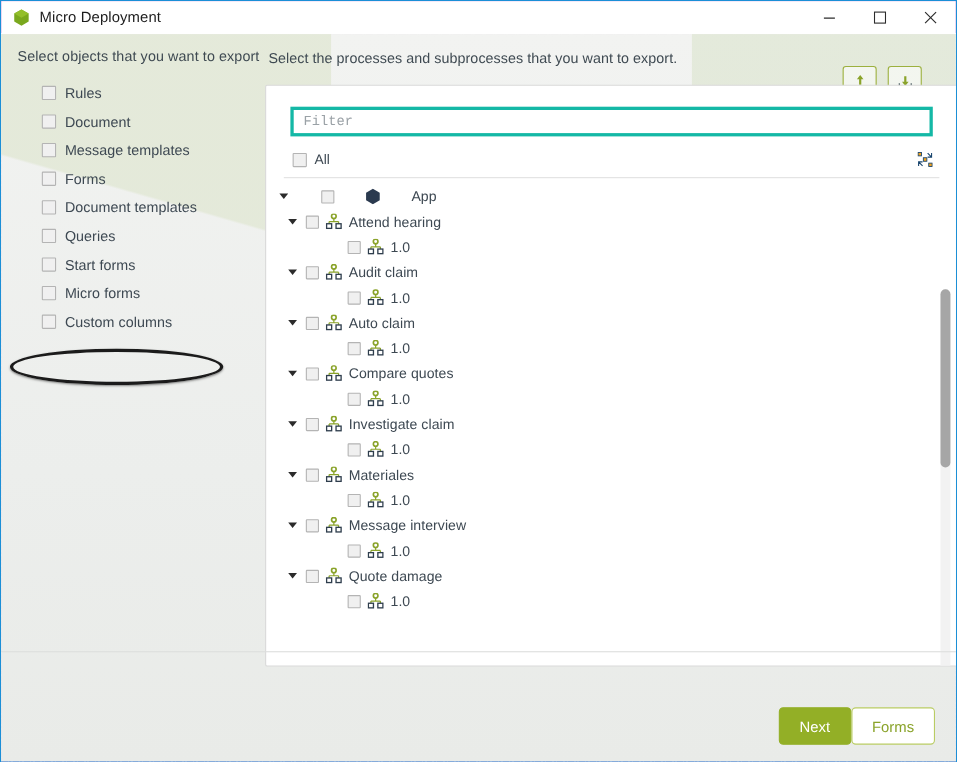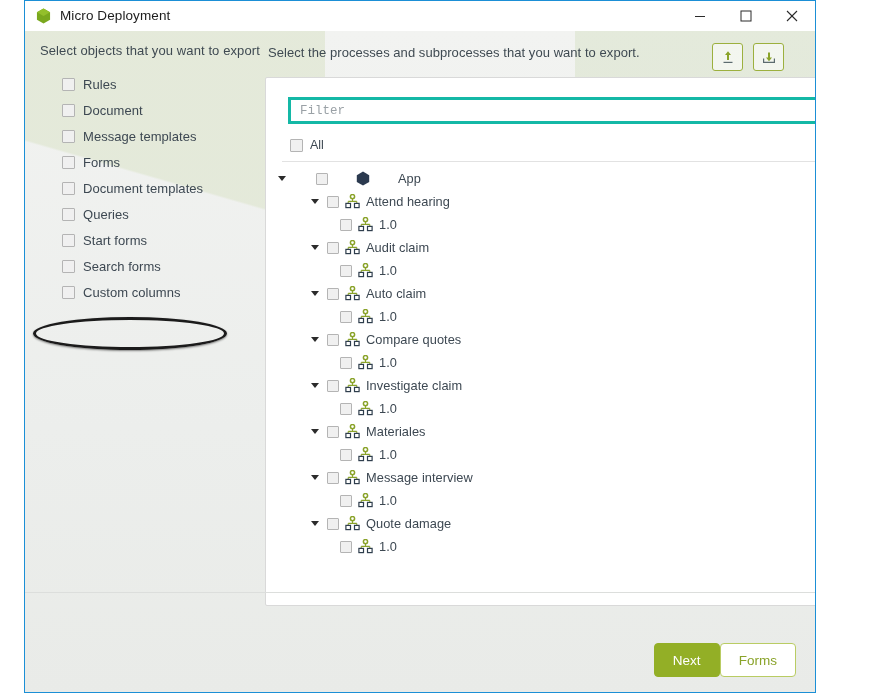--- a/index.html
+++ b/index.html
@@ -8,26 +8,25 @@
     width: 886px;
     height: 693px;
     font-family: "Liberation Sans", sans-serif;
     background: #ffffff;
     overflow: hidden;
   }
 
   
   .window {
     position: relative;
-    width: 792px;
+    width: 870px;
     height: 693px;
     border: 1px solid #1b8fd6;
     background: #a21caf;
     overflow: hidden;
-    margin-left: 24px;
   }
 
   
   .titlebar {
     position: relative;
     height: 30px;
     background: #ffffff;
     display: flex;
     align-items: center;
     border-bottom: 1px solid #ffffff;
@@ -142,20 +141,21 @@
     position: absolute;
     left: 240px; top: 0;
     right: 0;
     height: 100%;
   }
   .right-head {
     display: flex;
     align-items: flex-start;
     padding: 12px 16px 0 3px;
     height: 48px;
+    flex-direction: column;
   }
   .right-head .htext {
     font-size: 13px;
     color: #3f4a52;
     padding-top: 2px;
     letter-spacing: .05px;
   }
   .tool-btns {
     margin-left: auto;
     display: flex;
@@ -246,21 +246,21 @@
     cursor: pointer;
   }
   .tnode .ticon { margin-left: 6px; display: flex; align-items: center; flex: 0 0 auto; }
   .tnode .tlbl {
     margin-left: 6px;
     font-size: 12.8px;
     color: #3d4852;
     letter-spacing: .05px;
   }
   .lvl0 { padding-left: 9px; gap: 22px; }
-  .lvl1 { padding-left: 42px; }
+  .lvl1 { padding-left: 17px; }
   .lvl2 { padding-left: 55px; }
 
   
   .vscroll {
     position: absolute;
     right: 6px;
     top: 185px;
     width: 9px;
     height: 381px;
     background: #f2f2f2;
@@ -374,21 +374,21 @@
           <div class="obj-row">
             <span class="cb"></span>
             <span class="lbl">Queries</span>
           </div>
           <div class="obj-row">
             <span class="cb"></span>
             <span class="lbl">Start forms</span>
           </div>
           <div class="obj-row">
             <span class="cb"></span>
-            <span class="lbl">Search forms</span>
+            <span class="lbl">Micro forms</span>
           </div>
           <div class="obj-row">
             <span class="cb"></span>
             <span class="lbl">Custom columns</span>
           </div>
         </div>
       <div class="annot-ellipse"></div>
     </div>
 
     <div class="right-pane">

